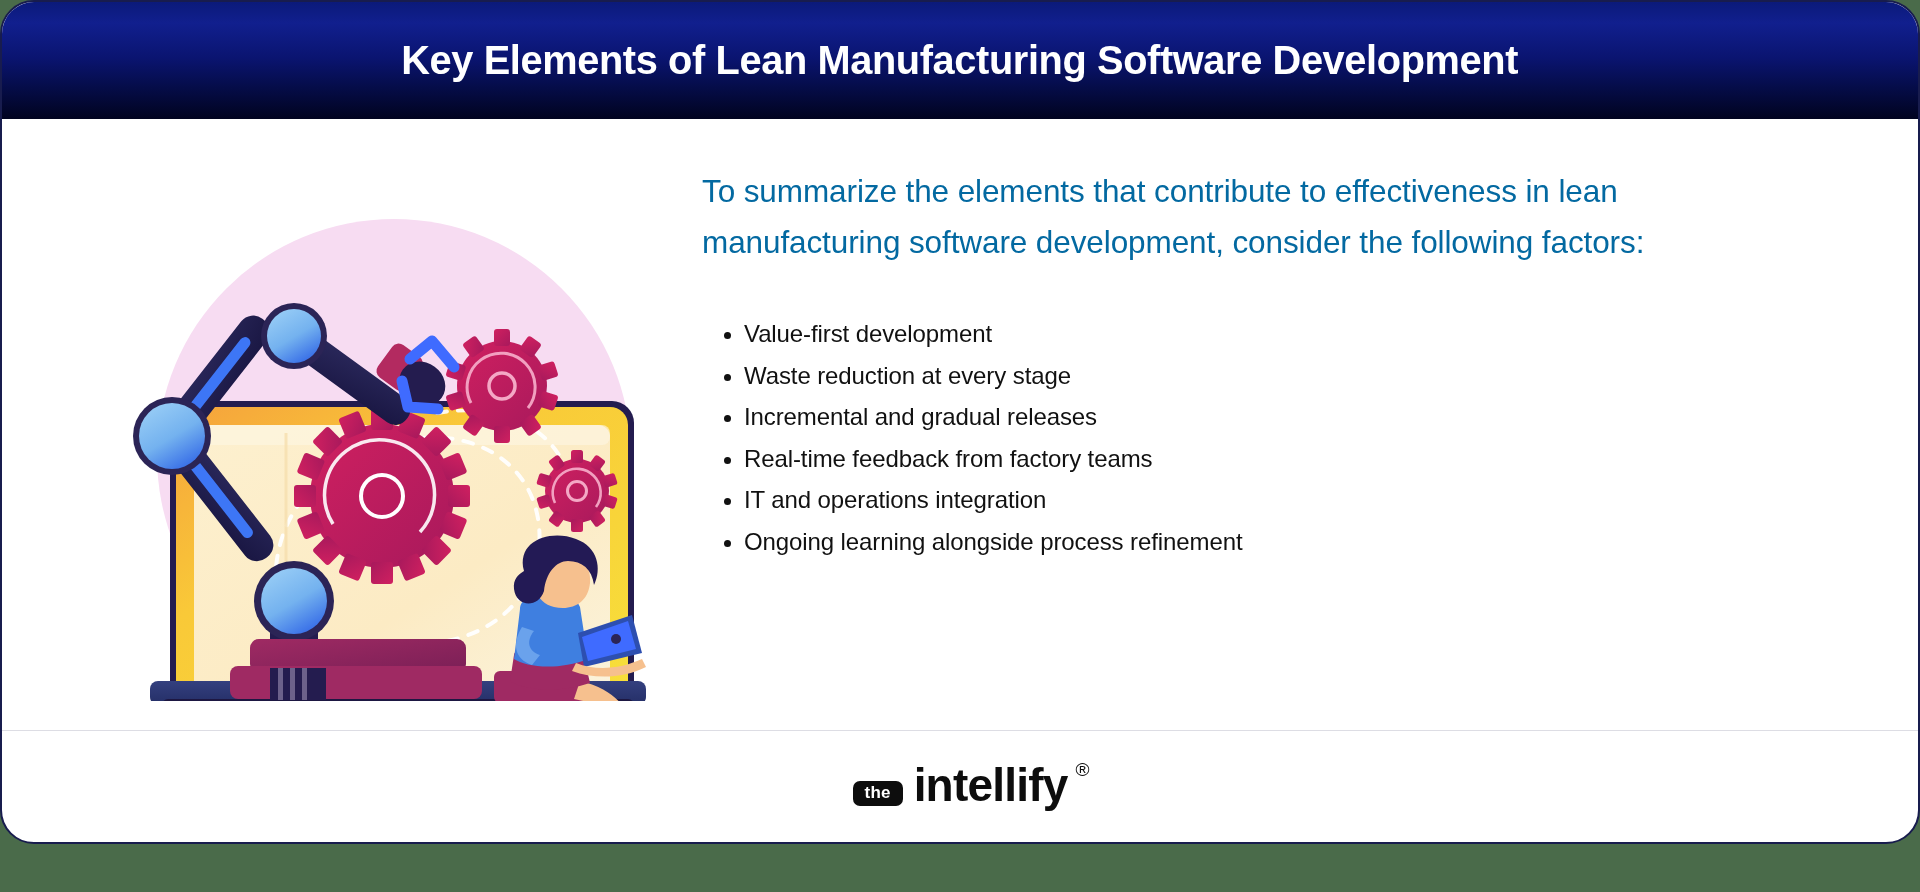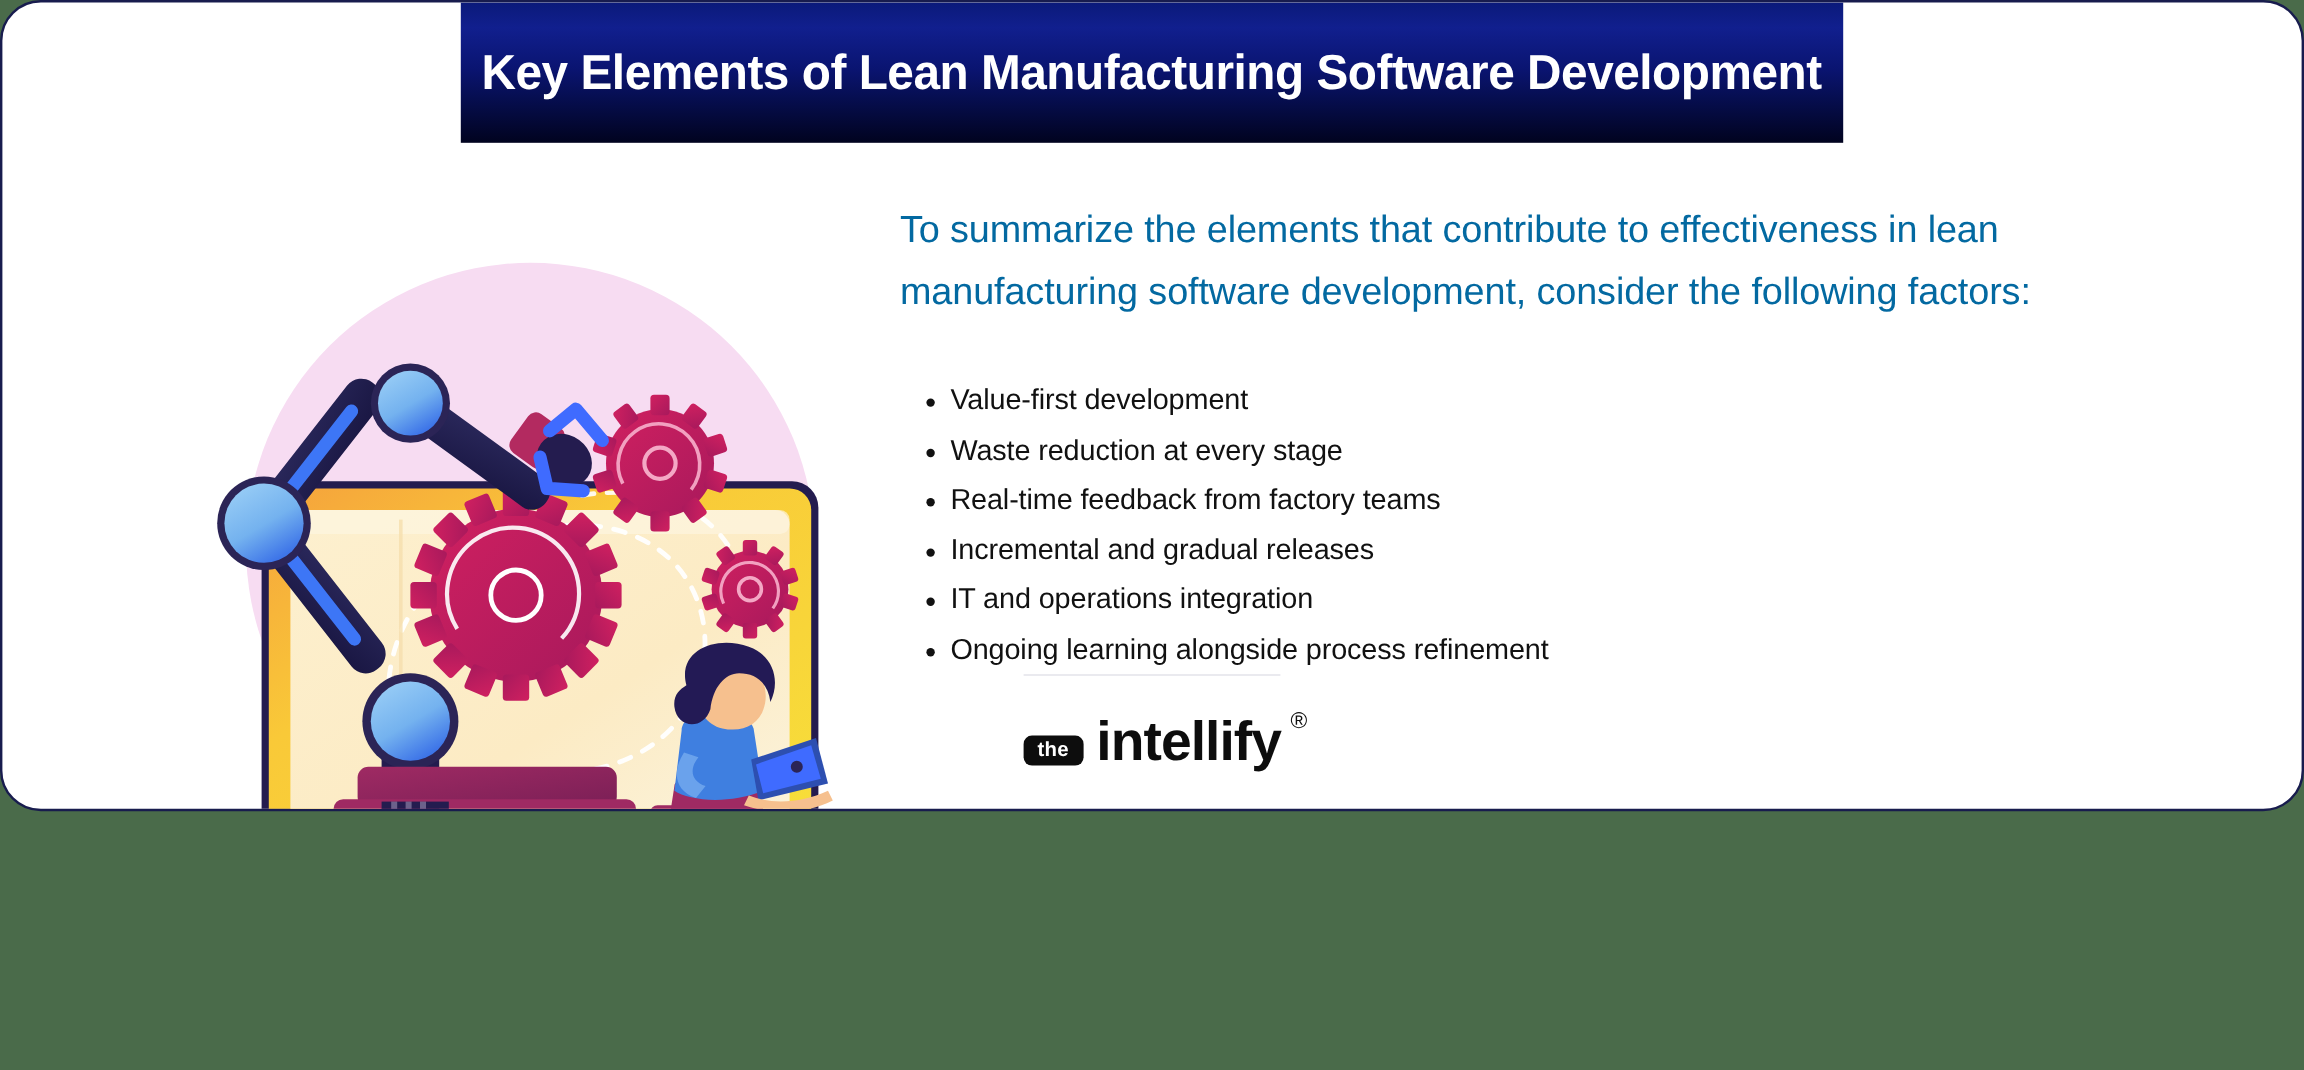--- a/index.html
+++ b/index.html
@@ -15,28 +15,27 @@
     background: #4a6b4a;
     font-family: "Liberation Sans", "DejaVu Sans", sans-serif;
   }
 
   
   .card {
     position: absolute;
     left: 0;
     top: 0;
     width: 1920px;
-    height: 676px;
+    height: 844px;
     background: #ffffff;
     border-radius: 34px;
     border: 2px solid #181c4e;
     overflow: hidden;
     display: flex;
     flex-direction: column;
-    align-items: center;
   }
 
   
   .header {
     position: relative;
     height: 117px;
     flex: 0 0 117px;
     background: linear-gradient(180deg,
                 #0b1a7a 0%,
                 #111f8e 18%,
@@ -378,22 +377,22 @@
         </svg>
       </div>
     </div>
 
     <div class="text-col">
       <p class="intro">To summarize the elements that contribute to effectiveness in lean manufacturing software development, consider the following factors:</p>
 
       <ul class="bullet-list">
         <li class="bullet-item">Value-first development</li>
         <li class="bullet-item">Waste reduction at every stage</li>
+        <li class="bullet-item">Incremental and gradual releases</li>
         <li class="bullet-item">Real-time feedback from factory teams</li>
-        <li class="bullet-item">Incremental and gradual releases</li>
         <li class="bullet-item">IT and operations integration</li>
         <li class="bullet-item">Ongoing learning alongside process refinement</li>
       </ul>
     </div>
   </div>
 
   <div class="footer">
     <div class="logo">
       <span class="logo-the">the</span>
       <span class="logo-word-wrap">

